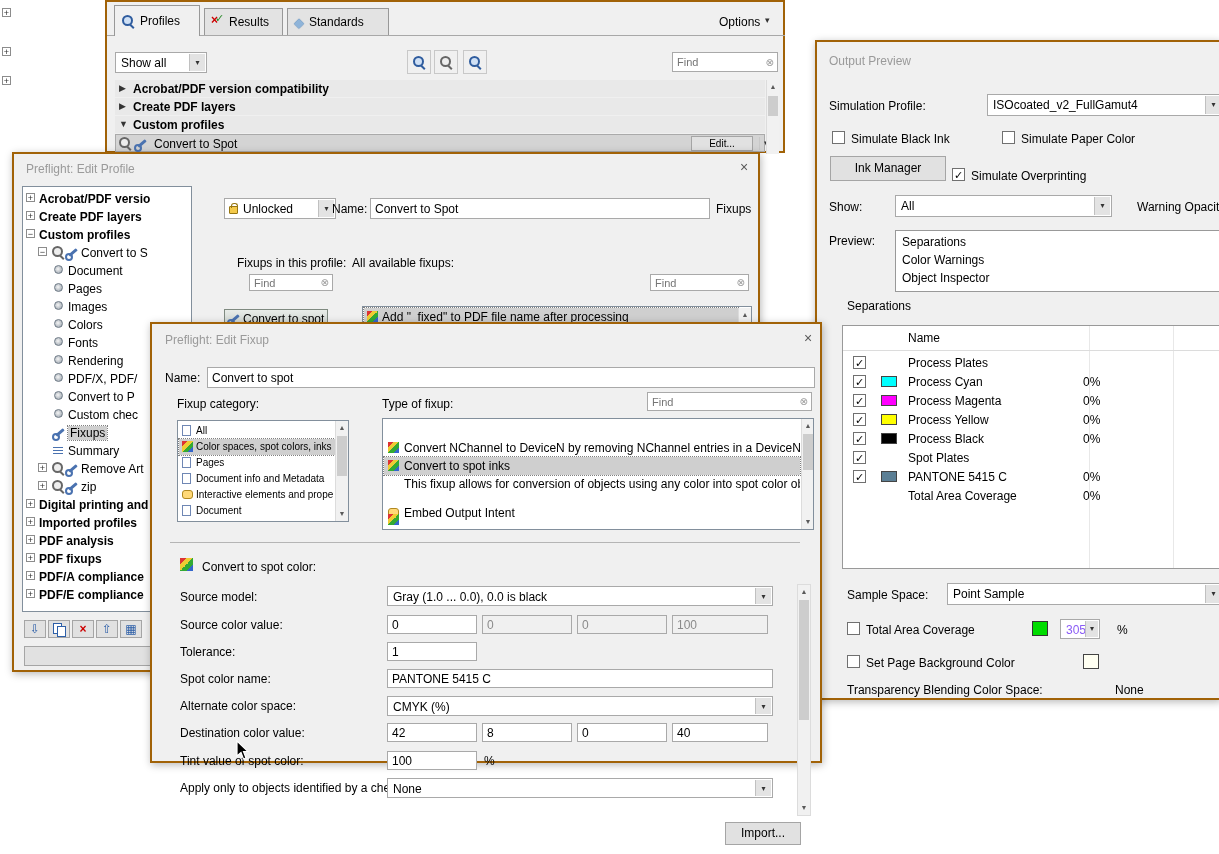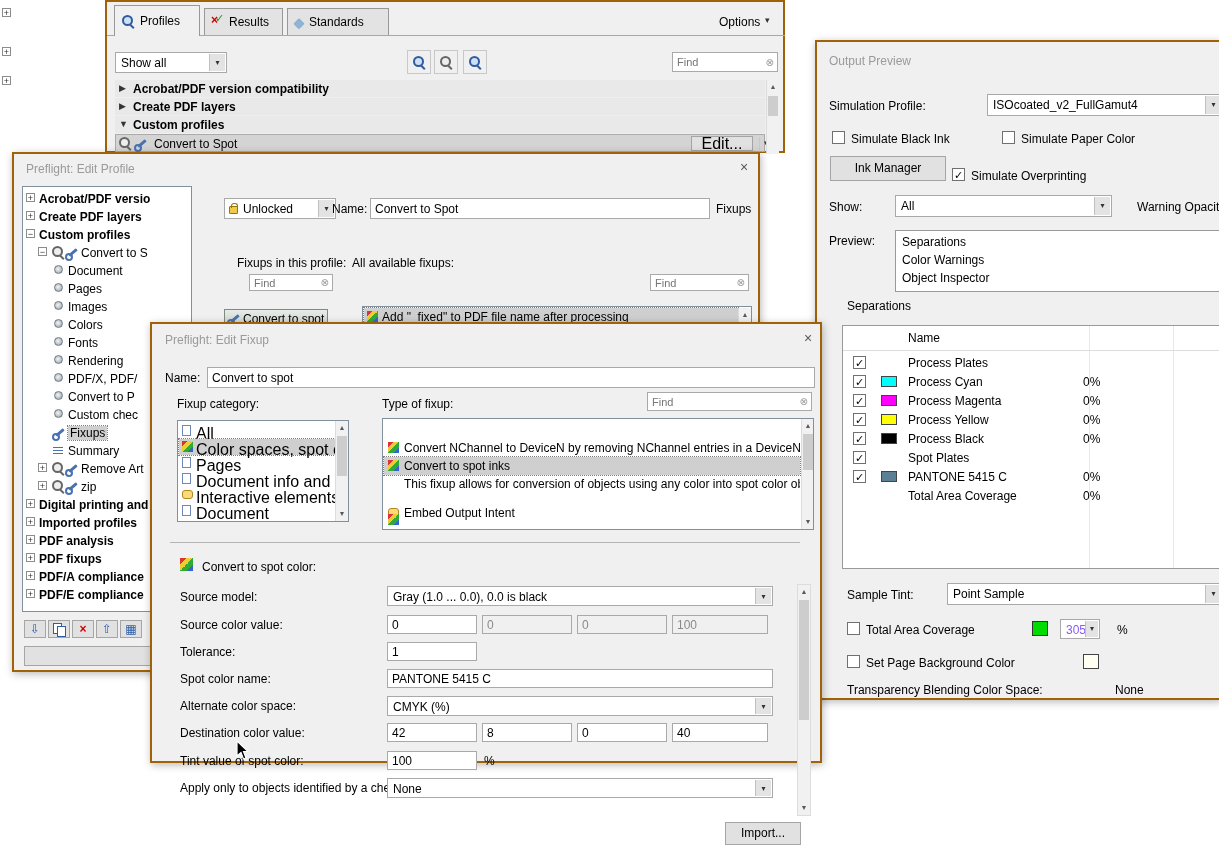--- a/index.html
+++ b/index.html
@@ -46,21 +46,21 @@
 .copyic::before,.copyic::after{content:"";position:absolute;width:7px;height:9px;background:#fff;border:1px solid #2d5fa8}
 .copyic::before{left:0;top:0}.copyic::after{left:4px;top:3px}
 .tab{position:absolute;background:#e3e3e3;border:1px solid #989898;display:flex;align-items:center;padding-left:6px;gap:5px}
 .tab.active{background:#f0f0f0;border-bottom:0;z-index:3}
 .prow{position:absolute;height:17px;background:#e9e9e9}
 .swatch{position:absolute;width:16px;height:11px;border:1px solid #444}
 .selgray{background:#cfcfcf;outline:1px dotted #808080}
 .hline{position:absolute;height:1px;background:#b5b5b5}
 .vline{position:absolute;width:1px;background:#c8c8c8}
 .cursor{position:absolute;z-index:99}
-.small{font-size:16px}
+.small{font-size:10px}
 </style>
 </head>
 <body>
 <div id="screen">
 
 <div class="exp" style="left:2px;top:8px"><span>+</span></div>
 <div class="exp" style="left:2px;top:47px"><span>+</span></div>
 <div class="exp" style="left:2px;top:76px"><span>+</span></div>
 
 <div class="win" style="left:105px;top:0;width:680px;height:153px;z-index:1;box-shadow:none">
@@ -76,21 +76,21 @@
     <span>Results</span>
   </div>
   <div class="tab" style="left:180px;top:6px;width:102px;height:28px">
     <span style="color:#8fb4d9;text-shadow:0 0 1px #33669a;font-size:13px;flex:none">◆</span>
     <span>Standards</span>
   </div>
   <span class="lbl" style="left:612px;top:13px">Options</span>
   <span class="lbl" style="left:658px;top:13px;font-size:9px;color:#333">▾</span>
   <div class="hline" style="left:0;top:33px;width:678px;background:#a8a8a8"></div>
 
-  <div class="sel" style="left:8px;top:50px;width:112px">
+  <div class="sel" style="left:8px;top:50px;width:92px">
     <span class="v">Show all</span>
     <span class="ab">▾</span>
   </div>
   <div class="btn" style="left:300px;top:48px;width:24px;height:24px;background:#f0f0f0;border-color:#c8c8c8">
         <span class="mag" style="left:4px;top:4px"></span>
       </div>
   <div class="btn" style="left:327px;top:48px;width:24px;height:24px;background:#f0f0f0;border-color:#c8c8c8">
         <span class="mag dark" style="left:4px;top:4px"></span>
       </div>
   <div class="btn" style="left:356px;top:48px;width:24px;height:24px;background:#f0f0f0;border-color:#c8c8c8">
@@ -195,21 +195,21 @@
       <div class="chk" style="left:10px;top:2px"><span>✓</span></div>
       <span class="swatch" style="left:38px;top:3px;background:#5B7F95"></span>
       <span class="lbl" style="left:65px;top:2px">PANTONE 5415 C</span>
       <span class="lbl" style="left:240px;top:2px">0%</span>
     </div>
     <div style="position:absolute;left:0;top:161px;width:379px;height:19px">
       <span class="lbl" style="left:65px;top:2px">Total Area Coverage</span>
       <span class="lbl" style="left:240px;top:2px">0%</span>
     </div>
   </div>
-  <span class="lbl" style="left:30px;top:546px">Sample Tint:</span>
+  <span class="lbl" style="left:30px;top:546px">Sample Space:</span>
   <div class="sel" style="left:130px;top:541px;width:276px;height:22px">
     <span class="v">Point Sample</span>
     <span class="ab">▾</span>
   </div>
   <div class="chk off" style="left:30px;top:580px"><span>✓</span></div>
   <span class="lbl" style="left:49px;top:581px">Total Area Coverage</span>
   <span class="swatch" style="left:215px;top:579px;width:16px;height:15px;background:#00DC00;border-color:#333"></span>
   <div class="sel" style="left:243px;top:577px;width:40px;height:20px">
     <span class="v dim" style="right:14px">305</span>
     <span class="ab" style="width:13px;line-height:16px">▾</span>

